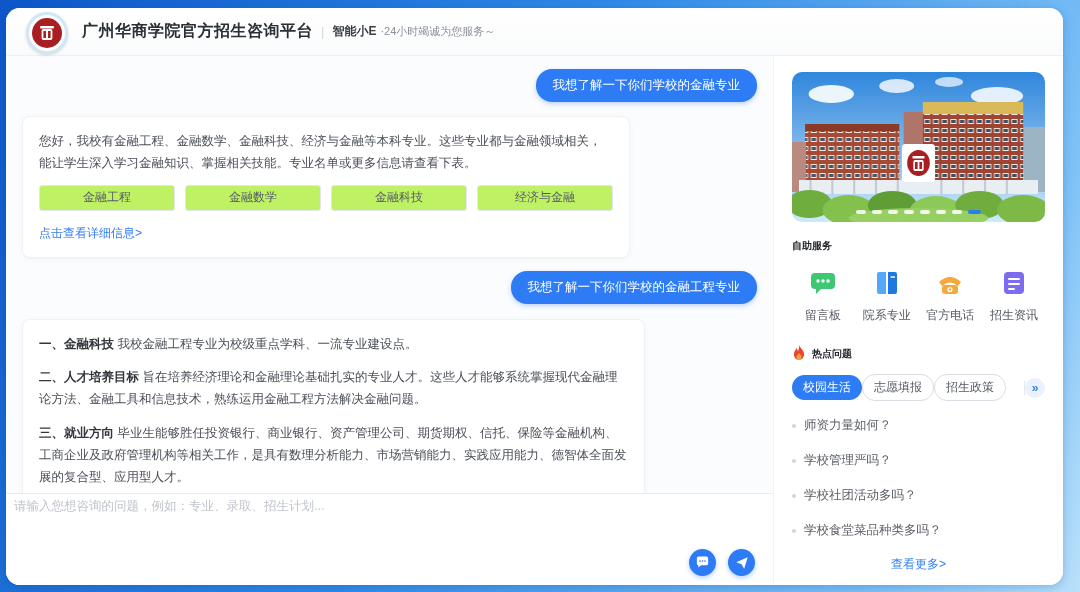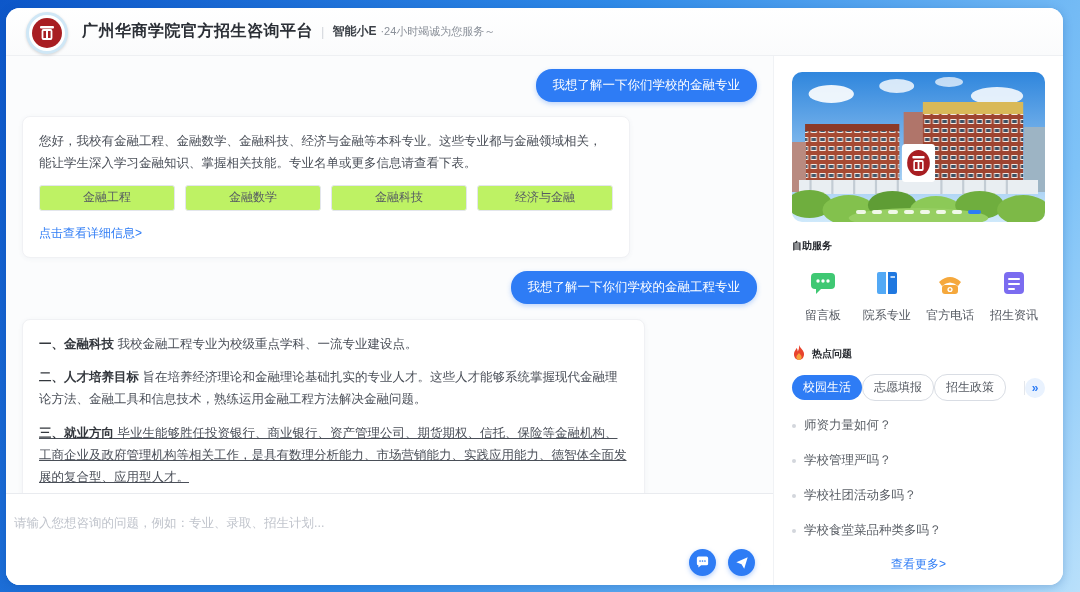--- a/index.html
+++ b/index.html
@@ -37,25 +37,25 @@
     font-size:12.5px; color:#4a4f58; line-height:1.78; }
   .bot-card.c1 { margin:14px 143px 0 16px; }
   .bot-card.c2 { margin:15px 128px 0 16px; }
 
   .btn-row { display:flex; gap:10px; margin-top:11px; }
   .major-btn { flex:1; height:26px; background:#bef264; border:1px solid #e3e6ec; border-radius:3px;
     font-size:12px; color:#565b63; display:flex; align-items:center; justify-content:center; cursor:pointer; }
   .detail-link { display:inline-block; margin-top:12px; font-size:12px; color:#2e7cf5; cursor:pointer; }
 
   .para { margin-bottom:11px; }
-  .para:last-child { margin-bottom:12px;text-decoration:underline; }
+  .para:last-child { margin-bottom:12px; }
   .para b { color:#33373d; }
 
   .input-block { flex:0 0 92px; border-top:1px solid #e9ebef; position:relative; background:#fff; }
-  .chat-input { position:absolute; top:22px; left:8px; right:120px; border:none; outline:none;
+  .chat-input { position:absolute; top:5px; left:8px; right:120px; border:none; outline:none;
     font-size:12.5px; color:#333; background:transparent; font-family:inherit; }
   .chat-input::placeholder { color:#c0c4cc; }
   .fab-row { position:absolute; right:18px; bottom:9px; display:flex; gap:12px; }
   .fab { width:27px; height:27px; border-radius:50%; background:#2e7cf5; display:flex; align-items:center;
     justify-content:center; cursor:pointer; box-shadow:0 2px 5px rgba(46,124,245,.35); }
 
   
   .sidebar { flex:0 0 290px; background:#fff; border-left:1px solid #f0f2f5;
     padding:16px 18px 10px; display:flex; flex-direction:column; }
   .carousel { height:150px; border-radius:10px; overflow:hidden; position:relative; flex:0 0 150px; }

